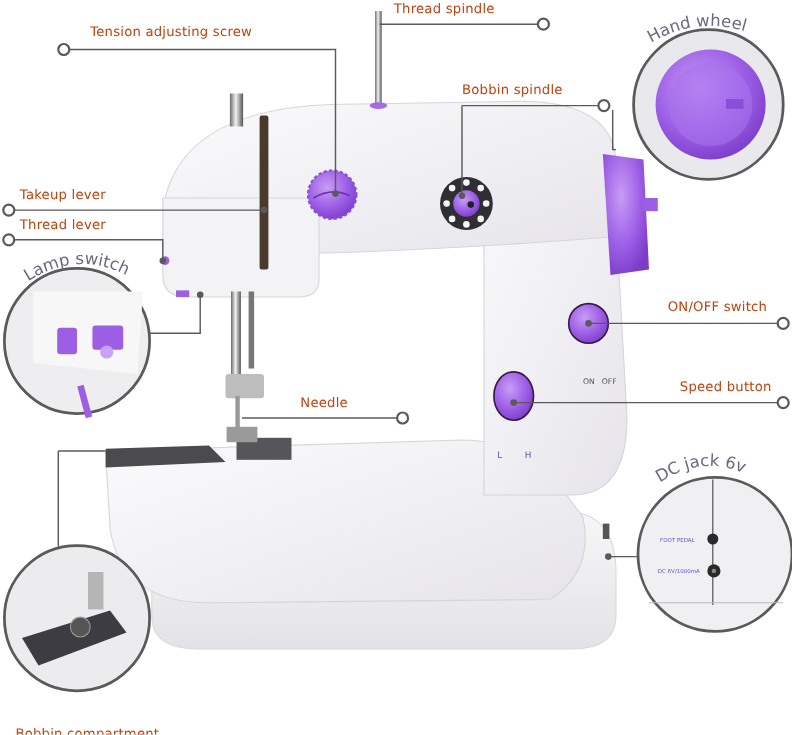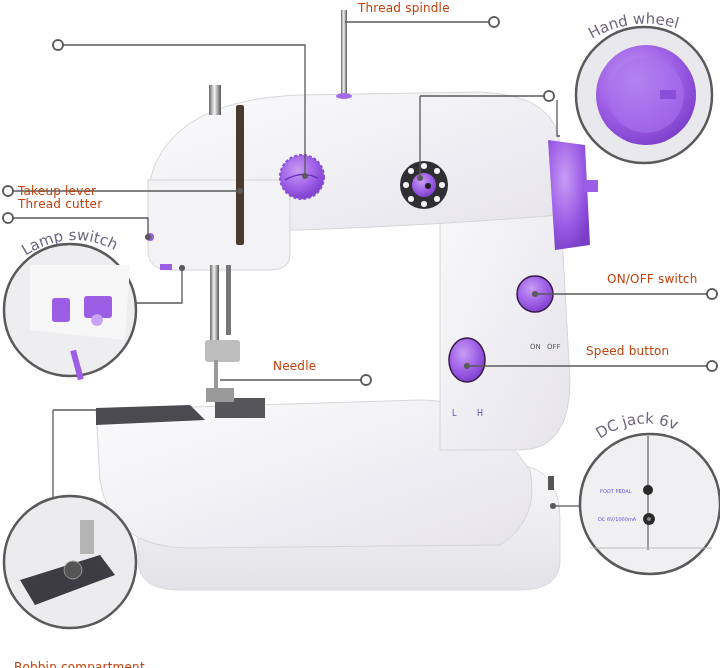--- a/index.html
+++ b/index.html
@@ -193,21 +193,23 @@
     <g font-family="DejaVu Sans, sans-serif" font-size="8" fill="#6a4fb0">
       <text x="452" y="416" id="mk-l">L</text>
       <text x="477" y="416" id="mk-h">H</text>
     </g>
     <g font-family="DejaVu Sans, sans-serif" font-size="5" fill="#6a4fd8">
       <text x="600" y="493" id="mk-foot">FOOT PEDAL</text>
       <text x="598" y="521" id="mk-dc">DC 6V/1000mA</text>
     </g>
   </svg>
 
+  <div class="label" style="left:82px;top:22px;">Tension adjusting screw</div>
   <div class="label" style="left:358px;top:1px;">Thread spindle</div>
-  <div class="label" style="left:18px;top:184px;">Takeup lever</div>
-  <div class="label" style="left:18px;top:197px;">Thread cutter</div>
+  <div class="label" style="left:420px;top:74px;">Bobbin spindle</div>
+  <div class="label" style="left:18px;top:170px;">Takeup lever</div>
+  <div class="label" style="left:18px;top:197px;">Thread lever</div>
   <div class="label" style="left:577px;top:272px;margin-left:30px;">ON/OFF switch</div>
-  <div class="label" style="left:586px;top:344px;text-align:right;">Speed button</div>
+  <div class="label" style="left:618px;top:344px;text-align:right;">Speed button</div>
   <div class="label" style="left:273px;top:359px;text-align:right;">Needle</div>
   <div class="label" style="left:14px;top:644px;margin-top:16px;">Bobbin compartment</div>
 
 </div>
 
 </body></html>

